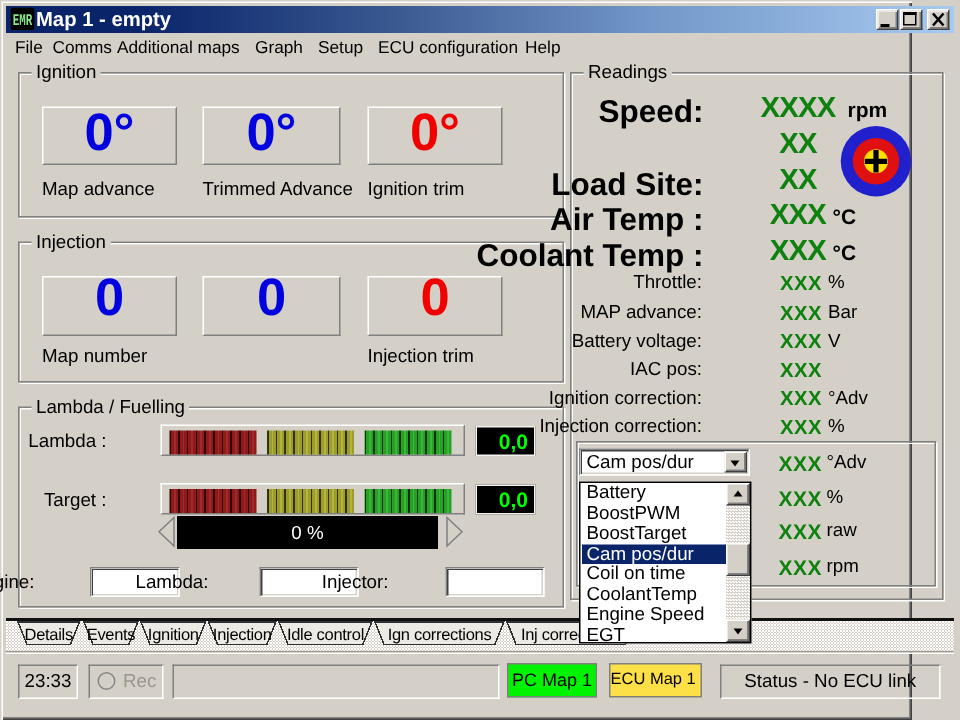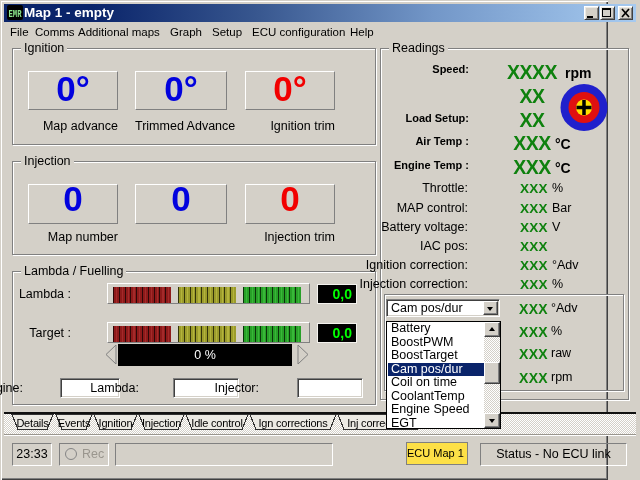--- a/index.html
+++ b/index.html
@@ -16,32 +16,32 @@
   border:1px solid;border-color:#fff #404040 #404040 #fff;box-shadow:inset 1px 1px 0 #ECEAE4, inset -1px -1px 0 #808080}
 
 .mi{position:absolute;top:23px;height:18px;line-height:18px;font-size:11.5px;white-space:nowrap}
 
 .grp{position:absolute;border:1px solid #808080;box-shadow:1px 1px 0 #fff, inset 1px 1px 0 #fff}
 .glab{position:absolute;top:-7px;left:8px;background:#D4D0C8;padding:0 3px;line-height:13px}
 
 .vp{position:absolute;width:90px;height:39px;background:#D4D0C8;
   border:1px solid;border-color:#fff #808080 #808080 #fff;
   font-weight:bold;font-size:35px;text-align:center;line-height:34px}
-.lab{position:absolute;text-align:right;white-space:nowrap}
+.lab{position:absolute;text-align:left;white-space:nowrap}
 
 .ledf{position:absolute;width:203px;height:21px;background:#D4D0C8;
   border:1px solid;border-color:#fff #808080 #808080 #fff}
 .seg{position:absolute;top:3px;height:16px}
 .dsp{position:absolute;width:40px;height:20px;background:#000;border:1px solid #f4f2ee;
   color:#00FF00;font-weight:bold;font-size:14px;text-align:right;line-height:18px;padding-right:4px}
 .fld{position:absolute;height:20px;background:#fff;
   border:1px solid;border-color:#808080 #fff #fff #808080;
   box-shadow:inset 1px 1px 0 #404040, inset -1px -1px 0 #D4D0C8}
 
-.blab{position:absolute;font-weight:bold;font-size:11px;white-space:nowrap}
+.blab{position:absolute;font-weight:bold;font-size:21px;white-space:nowrap}
 .bval{position:absolute;left:482px;width:100px;text-align:center;color:#0E810E;font-weight:bold;font-size:19.5px;letter-spacing:-0.5px;white-space:nowrap}
 .bunit{position:absolute;font-weight:bold;font-size:14px;white-space:nowrap}
 .slab{position:absolute;white-space:nowrap}
 .sval{position:absolute;left:520px;color:#0E810E;font-weight:bold;font-size:13.5px;letter-spacing:0.3px;white-space:nowrap}
 .sunit{position:absolute;left:552px;white-space:nowrap}
 </style></head>
 <body>
 <div id="win">
 
   <div id="tbar">
@@ -127,40 +127,40 @@
   <div class="fld" style="left:60px;top:378px;width:60px"></div>
   <div class="slab" style="right:469px;top:381px">Lambda:</div>
   <div class="fld" style="left:173px;top:378px;width:66px"></div>
   <div class="slab" style="right:349px;top:381px">Injector:</div>
   <div class="fld" style="left:297px;top:378px;width:66px"></div>
 
   <div class="blab" style="right:139px;top:63px">Speed:</div>
   <div class="bval" style="top:61px">XXXX</div>
   <div class="bunit" style="left:565px;top:65px">rpm</div>
   <div class="bval" style="top:85px">XX</div>
-  <div class="blab" style="right:139px;top:112px">Load Setup:</div>
+  <div class="blab" style="right:139px;top:112px">Load Site:</div>
   <div class="bval" style="top:109px">XX</div>
   <div class="blab" style="right:139px;top:135px">Air Temp :</div>
   <div class="bval" style="top:132px">XXX</div>
   <div class="bunit" style="left:555px;top:136px">°C</div>
-  <div class="blab" style="right:139px;top:159px">Engine Temp :</div>
+  <div class="blab" style="right:139px;top:159px">Coolant Temp :</div>
   <div class="bval" style="top:156px">XXX</div>
   <div class="bunit" style="left:555px;top:160px">°C</div>
 
   <svg class="abs" style="left:559px;top:83px" width="50" height="50" viewBox="0 0 50 50">
     <circle cx="25" cy="24.5" r="23.5" fill="#2020CC"></circle>
     <circle cx="25" cy="24.5" r="15.5" fill="#E01010"></circle>
     <circle cx="25" cy="24.5" r="8" fill="#FFE000"></circle>
     <path d="M25 17v15M17.5 24.5h15" stroke="#000" stroke-width="3.5"></path>
   </svg>
 
   <div class="slab" style="right:140px;top:181px">Throttle:</div>
     <div class="sval" style="top:181px">XXX</div>
     <div class="sunit" style="top:181px">%</div>
-  <div class="slab" style="right:140px;top:201px">MAP control:</div>
+  <div class="slab" style="right:140px;top:201px">MAP advance:</div>
     <div class="sval" style="top:201px">XXX</div>
     <div class="sunit" style="top:201px">Bar</div>
   <div class="slab" style="right:140px;top:220px">Battery voltage:</div>
     <div class="sval" style="top:220px">XXX</div>
     <div class="sunit" style="top:220px">V</div>
   <div class="slab" style="right:140px;top:239px">IAC pos:</div>
     <div class="sval" style="top:239px">XXX</div>
   <div class="slab" style="right:140px;top:258px">Ignition correction:</div>
     <div class="sval" style="top:258px">XXX</div>
     <div class="sunit" style="top:258px">°Adv</div>
@@ -208,20 +208,21 @@
   </svg>
 
   <div class="abs" style="left:4px;top:434px;width:632px;height:1px;background:#9a968e"></div>
     <div class="abs" style="left:4px;top:435px;width:632px;height:1px;background:#fff"></div>
   <div class="abs" style="left:12px;top:443px;width:40px;height:23px;border:1px solid;border-color:#808080 #fff #fff #808080;text-align:center;line-height:21px">23:33</div>
   <div class="abs" style="left:59px;top:443px;width:50px;height:23px;border:1px solid;border-color:#808080 #fff #fff #808080">
     <span style="position:absolute;left:5px;top:4px;width:12px;height:12px;border:1px solid #858585;border-radius:50%"></span>
     <span style="position:absolute;left:22px;top:0;line-height:21px;color:#9a968e">Rec</span>
   </div>
   <div class="abs" style="left:115px;top:443px;width:218px;height:23px;border:1px solid;border-color:#808080 #fff #fff #808080"></div>
+  <div class="abs" style="left:338px;top:442px;width:60px;height:23px;background:#00F400;border:1px solid #808080;text-align:center;line-height:21px;white-space:nowrap;font-size:12px">PC Map 1</div>
   <div class="abs" style="left:406px;top:442px;width:62px;height:23px;background:#fde047;border:1px solid #808080;text-align:left;line-height:21px;white-space:nowrap;font-size:11px">ECU Map 1</div>
   <div class="abs" style="left:480px;top:443px;width:147px;height:23px;border:1px solid;border-color:#808080 #fff #fff #808080;text-align:center;line-height:21px">Status - No ECU link</div>
 
   <div class="abs" style="left:386px;top:299px;width:114px;height:18px;background:#fff;border:1px solid;border-color:#808080 #fff #fff #808080;box-shadow:inset 1px 1px 0 #404040, inset -1px -1px 0 #D4D0C8">
     <span style="position:absolute;left:4px;top:1px;line-height:15px">Cam pos/dur</span>
     <span style="position:absolute;right:1px;top:1px;width:15px;height:14px;background:#D4D0C8;border:1px solid;border-color:#fff #404040 #404040 #fff;box-shadow:inset -1px -1px 0 #808080">
         <b style="position:absolute;left:3px;top:5px;width:0;height:0;border:3.5px solid transparent;border-top:4px solid #000;border-bottom:none"></b>
       </span>
   </div>
 

